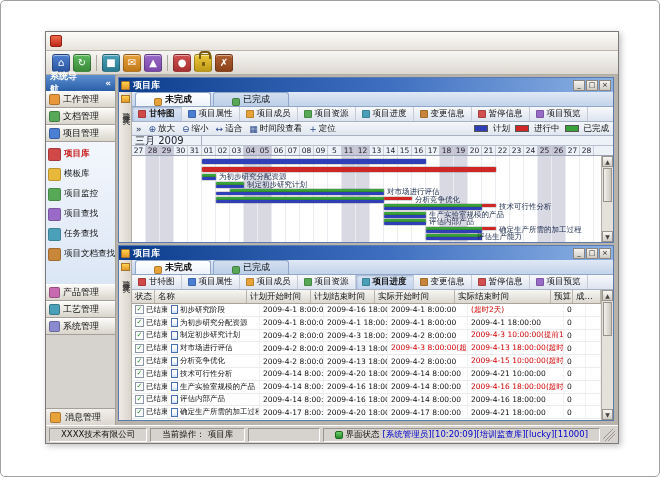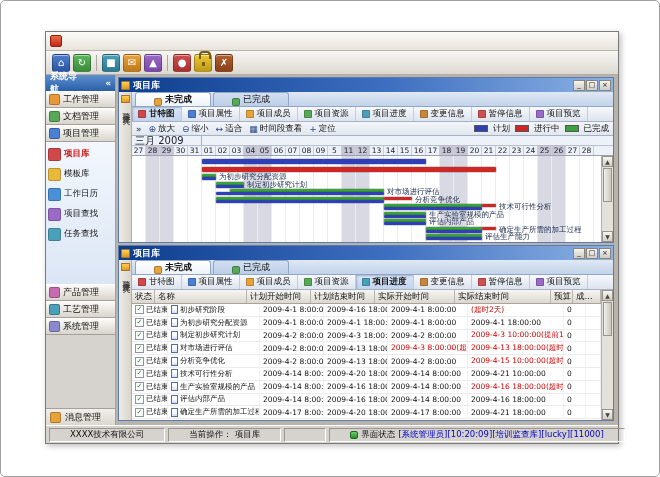--- a/index.html
+++ b/index.html
@@ -72,21 +72,21 @@
 .table-col{flex:1;display:flex;flex-direction:column;min-width:0;background:#fff;}
 .thead{height:14px;flex:0 0 14px;display:flex;background:linear-gradient(#f7f6f3,#dcd8d0);border-bottom:1px solid #a8a49c;}
 .th{display:flex;align-items:center;padding:0 3px;border-right:1px solid #b8b4ac;font-size:8.5px;white-space:nowrap;overflow:hidden;cursor:pointer;}
 .trows{flex:1;overflow:hidden;}
 .tr{height:12.8px;display:flex;align-items:center;border-bottom:1px solid #ececec;cursor:default;}
 .td{display:flex;align-items:center;padding:0 3px;border-right:1px solid #f2f2f2;font-size:7.5px;white-space:nowrap;overflow:hidden;height:100%;}
 .red{color:#d00000;text-align:center;}
 .check-icon{width:9px;height:9px;flex:0 0 9px;border:1px solid #8a96a8;background:#fff;color:#2a8a2a;font-size:7px;line-height:7px;text-align:center;margin-right:2px;}
 .doc-icon{width:7px;height:9px;flex:0 0 7px;border:1px solid #4a6fb0;background:linear-gradient(#fff 40%,#cfe0f8);margin-right:2px;}
 .statusbar{position:absolute;left:0;right:0;bottom:0;height:18px;background:#d6d3ce;border-top:1px solid #fff;display:flex;align-items:center;gap:3px;padding:0 3px;font-size:8.5px;}
-.spanel{height:14px;display:flex;align-items:center;gap:3px;padding:0 20px;border:1px solid;border-color:#9a968e #fff #fff #9a968e;white-space:nowrap;}
+.spanel{height:14px;display:flex;align-items:center;gap:3px;padding:0 11px;border:1px solid;border-color:#9a968e #fff #fff #9a968e;white-space:nowrap;}
 .spacer{flex:1;}
 .session{color:#0000cc;}
 .ui-state-icon{width:8px;height:8px;background:linear-gradient(#6ad06a,#2a8a2a);border:1px solid #1a6a1a;border-radius:2px;}
 .grip{width:12px;height:12px;background:linear-gradient(135deg,transparent 40%,#9a968e 40%,#9a968e 45%,transparent 45%,transparent 55%,#9a968e 55%,#9a968e 60%,transparent 60%,transparent 70%,#9a968e 70%,#9a968e 75%,transparent 75%);}
 </style>
 </head>
 <body>
 
 <div id="canvas">
   <div class="app">
@@ -128,30 +128,34 @@
         <div class="project-items" id="side-items">
             <div class="side-item sel">
               <span class="item-icon" style="background: rgb(208, 72, 72);"></span>
               <span class="item-label">项目库</span>
             </div>
             <div class="side-item">
               <span class="item-icon" style="background: rgb(232, 184, 58);"></span>
               <span class="item-label">模板库</span>
             </div>
             <div class="side-item">
-              <span class="item-icon" style="background: rgb(74, 144, 216);"></span>
-              <span class="item-label">工作日历</span>
+              <span class="item-icon" style="background: rgb(87, 169, 87);"></span>
+              <span class="item-label">项目监控</span>
             </div>
             <div class="side-item">
               <span class="item-icon" style="background: rgb(154, 106, 200);"></span>
               <span class="item-label">项目查找</span>
             </div>
             <div class="side-item">
               <span class="item-icon" style="background: rgb(74, 160, 184);"></span>
               <span class="item-label">任务查找</span>
+            </div>
+            <div class="side-item">
+              <span class="item-icon" style="background: rgb(200, 134, 58);"></span>
+              <span class="item-label">项目文档查找</span>
             </div>
           </div>
         <span id="side-bottom" style="display:contents"><div class="group-bar">
               <span class="group-icon" style="background: rgb(200, 106, 176);"></span>
               <span class="group-label">产品管理</span>
             </div><div class="group-bar">
               <span class="group-icon" style="background: rgb(74, 160, 184);"></span>
               <span class="group-label">工艺管理</span>
             </div><div class="group-bar">
               <span class="group-icon" style="background: rgb(138, 138, 208);"></span>
@@ -389,21 +393,21 @@
                     </div>
                     <div class="grow" style="top: 69.5px;">
                       <div class="gbar" style="left: 294px; width: 56px; background: rgb(58, 162, 58); top: 1px;"></div>
                       <div class="gbar" style="left: 350px; width: 14px; background: rgb(207, 38, 38); top: 1px;"></div>
                       <div class="gbar" style="left: 294px; width: 56px; background: rgb(47, 63, 184); top: 4px;"></div>
                       <div class="glabel" style="left: 367px;">确定生产所需的加工过程</div>
                     </div>
                     <div class="grow" style="top: 77px;">
                       <div class="gbar" style="left: 294px; width: 56px; background: rgb(58, 162, 58); top: 1px;"></div>
                       <div class="gbar" style="left: 294px; width: 56px; background: rgb(47, 63, 184); top: 4px;"></div>
-                      <div class="glabel" style="left: 353px;">评估生产能力</div>
+                      <div class="glabel" style="left: 345px;">评估生产能力</div>
                     </div>
                   </div>
                 <div class="vscroll">
                   <div class="sarrow">▲</div>
                   <div class="sspace">
                       <div class="sthumb"></div>
                     </div>
                   <div class="sarrow">▼</div>
                 </div>
               </div>

